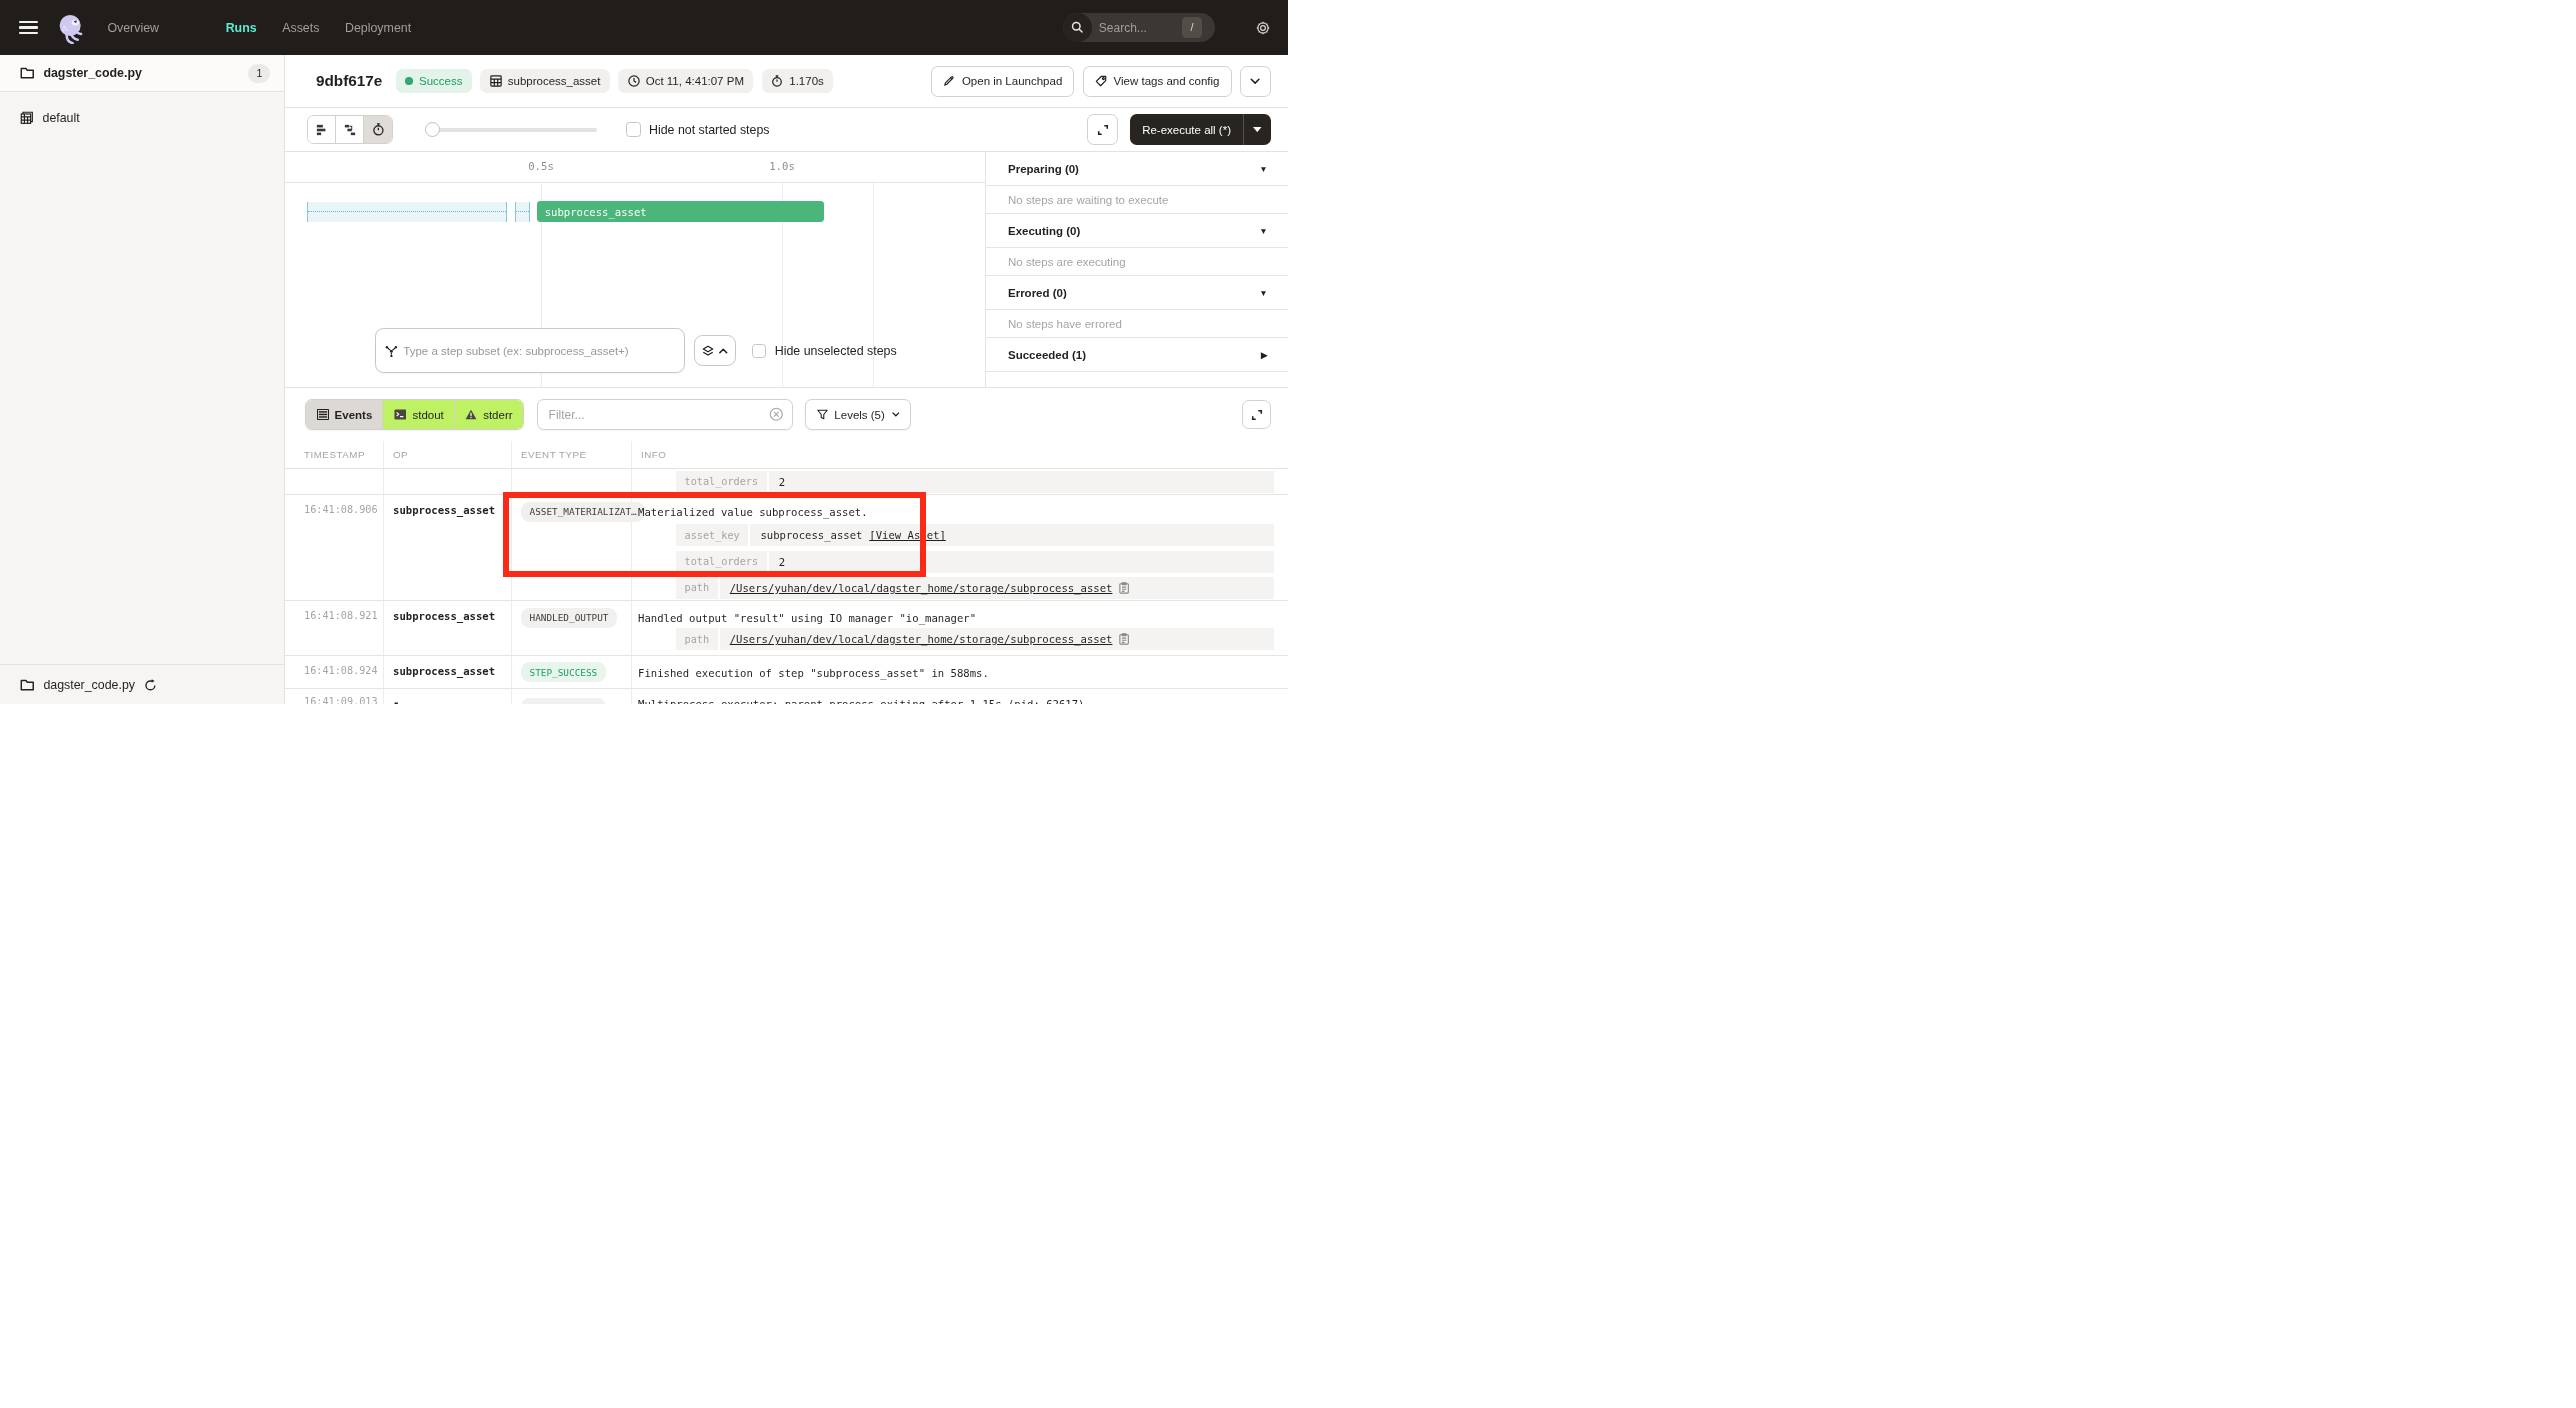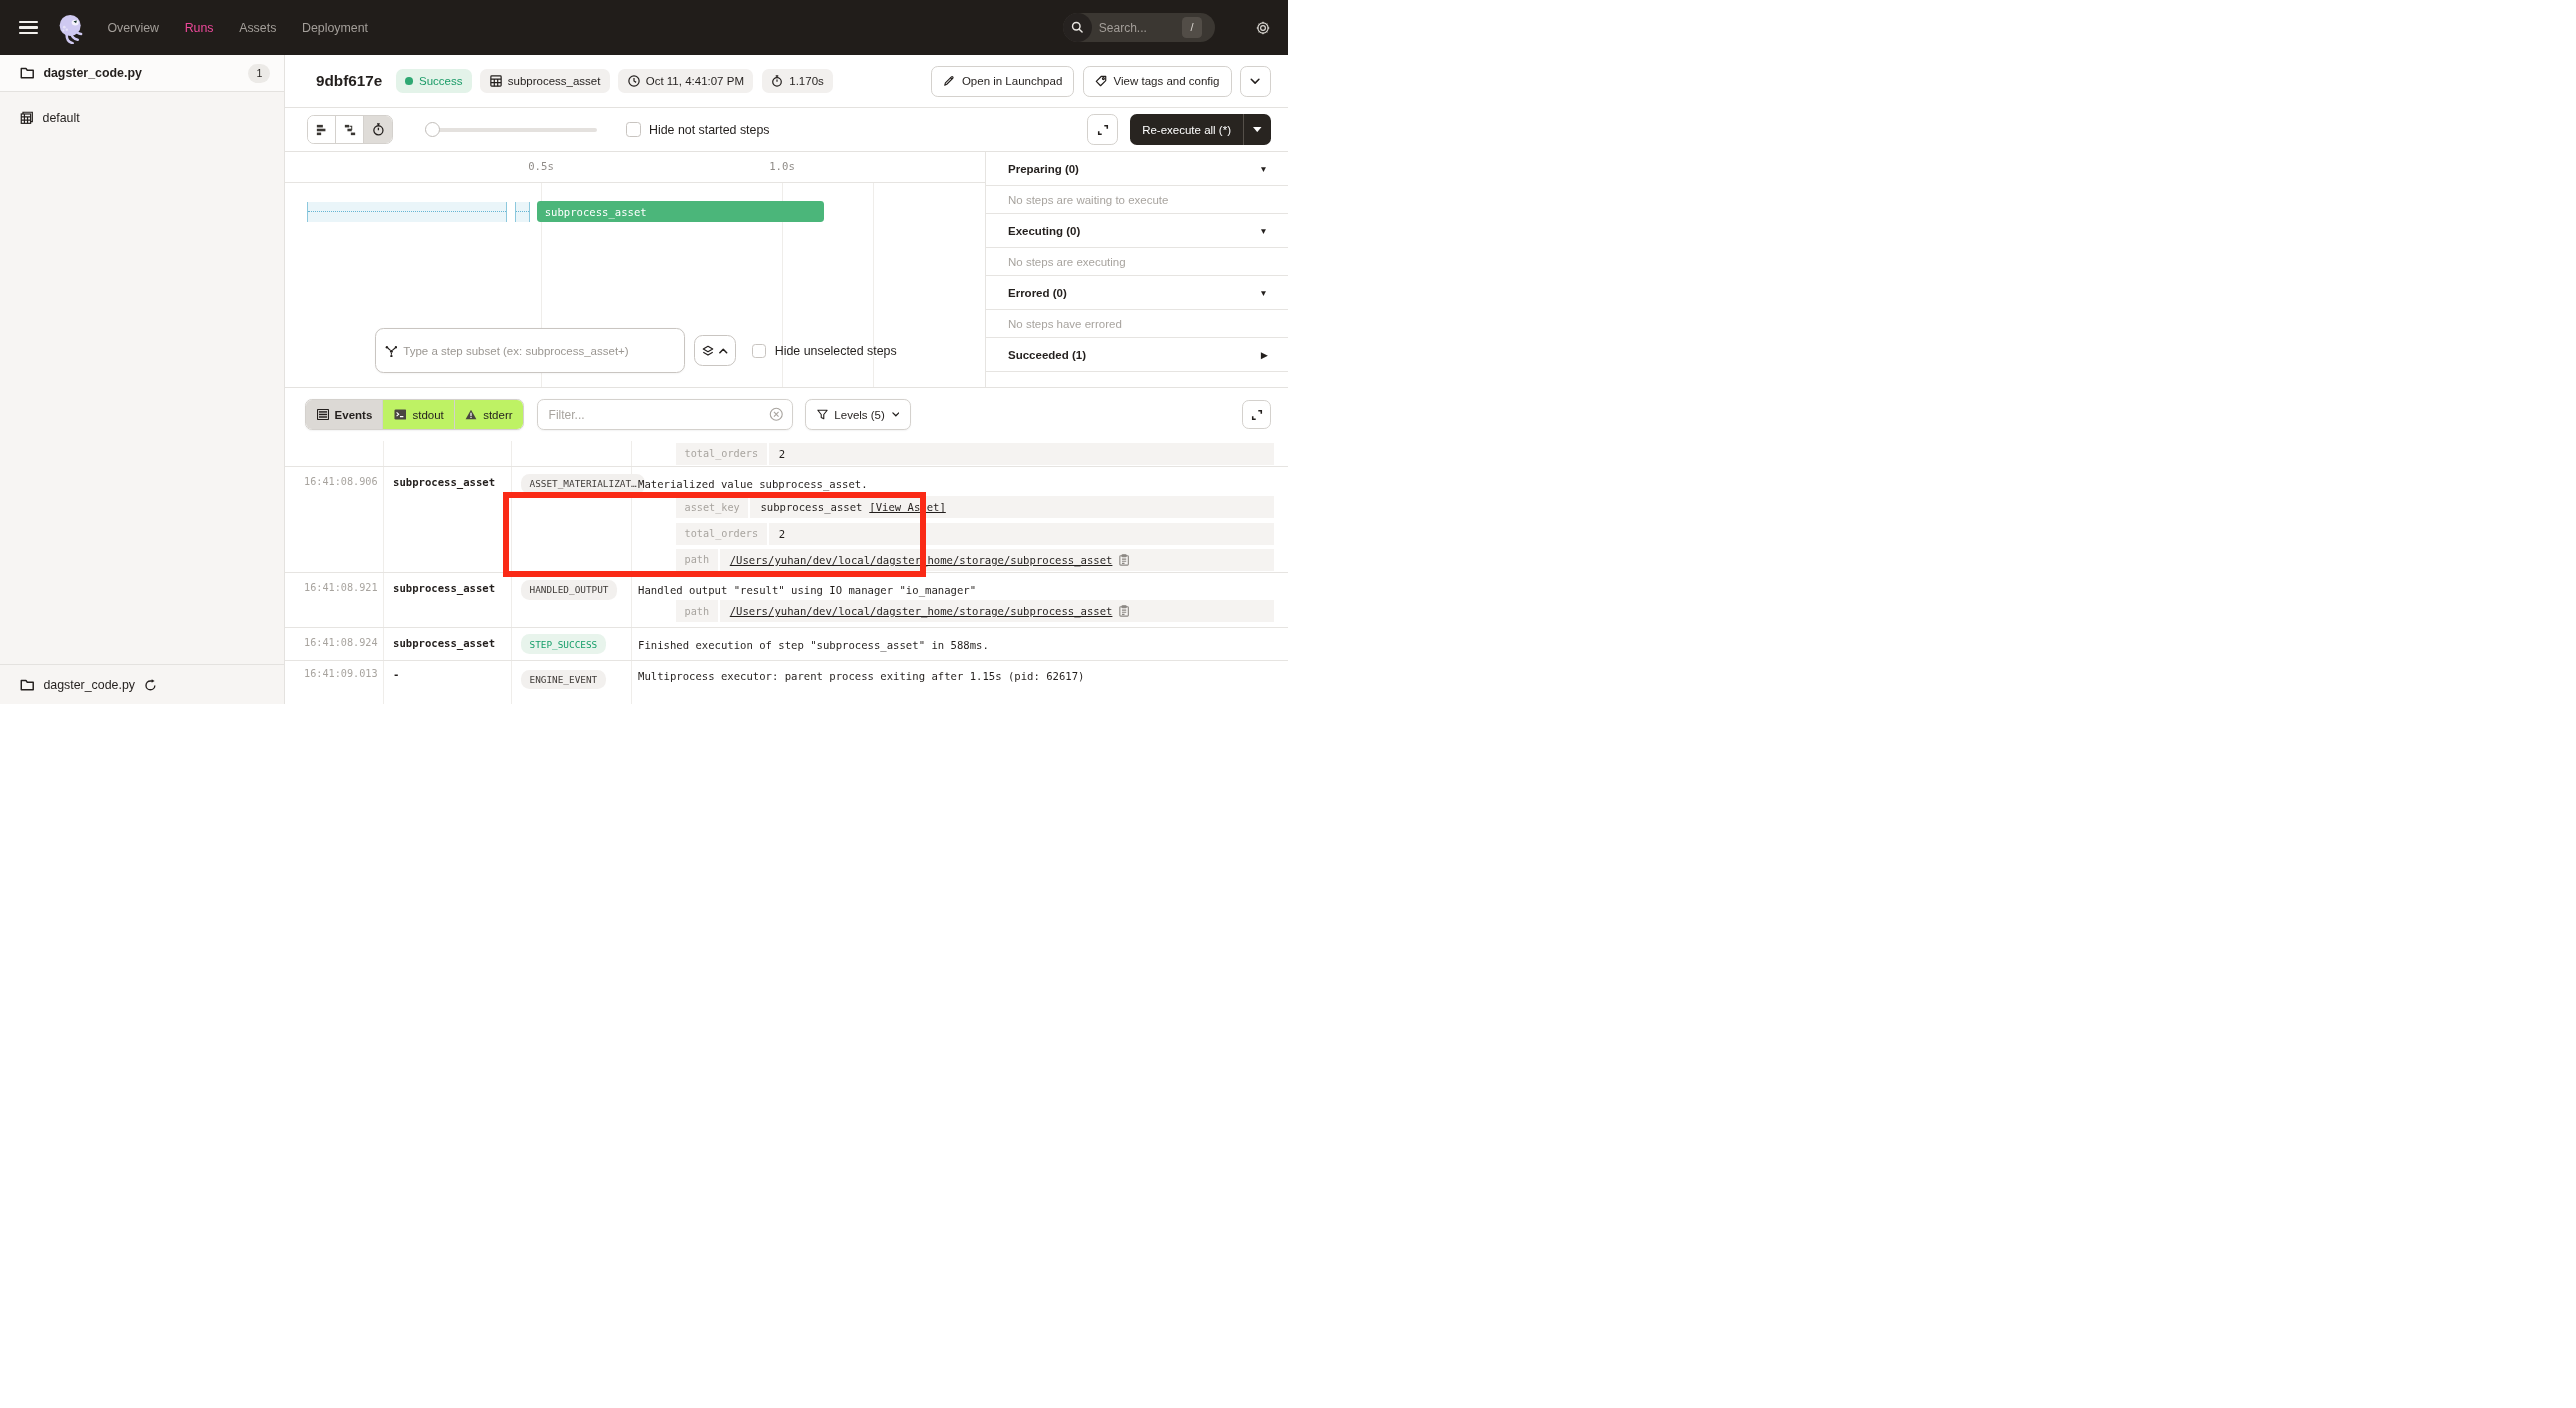--- a/index.html
+++ b/index.html
@@ -8,21 +8,21 @@
   .page { position:relative; width:1288px; height:704px; overflow:hidden; background:#fff; }
   .mono { font-family:"DejaVu Sans Mono", monospace; }
 
   
   .topnav { height:55px; background:#211D1A; display:flex; align-items:center; padding:0 17px 0 19px; }
   .hamburger { width:19px; display:flex; flex-direction:column; gap:3.4px; cursor:pointer; margin-right:17px; }
   .hamburger span { display:block; height:2.1px; background:#F2F0ED; border-radius:0.9px; }
   .logo { width:32px; height:32px; margin-right:20.4px; }
   .nav-links { display:flex; gap:25.6px; align-items:center; }
   .nav-link { font-size:12.4px; color:#A39E99; cursor:pointer; }
-  .nav-link.active { color:#ec4899; font-weight:400; }
+  .nav-link.active { color:#5eead4; font-weight:700;margin-left:41px; }
   .nav-right { margin-left:auto; display:flex; align-items:center; gap:40px; }
   .searchbox { width:152px; height:29px; background:#3B3732; border-radius:14.5px; display:flex; align-items:center; overflow:hidden; }
   .search-circle { width:29px; height:29px; border-radius:50%; background:#262220; display:flex; align-items:center; justify-content:center; flex:none; }
   .searchbox input { background:transparent; border:none; outline:none; color:#E8E5E1; font-size:12px; width:78px; margin-left:6.8px; font-family:"Liberation Sans",sans-serif; }
   .searchbox input::placeholder { color:#A39E99; }
   .slash-badge { width:20.4px; height:20.4px; background:#524D47; border-radius:4.3px; color:#D8D4CF; font-size:11px; display:flex; align-items:center; justify-content:center; margin-left:5.1px; }
   .gear { color:#DBD8D3; display:flex; }
 
   
   .shell { display:flex; height:650px; }
@@ -446,20 +446,26 @@
               <path d="M8.5 2 H12 V5.5 M5.5 12 H2 V8.5"></path>
             </svg>
         </button>
       </div>
 
       <div class="events-table mono">
         <span class="col-line" style="left:98px"></span>
         <span class="col-line" style="left:226px"></span>
         <span class="col-line" style="left:346px"></span>
 
+        <div class="thead" style="font-family:'Liberation Sans',sans-serif">
+          <span class="th" style="left:19px">TIMESTAMP</span>
+          <span class="th" style="left:108px">OP</span>
+          <span class="th" style="left:236px">EVENT TYPE</span>
+          <span class="th" style="left:356px">INFO</span>
+        </div>
 
         <div class="trow" style="height:26.4px">
           <div class="meta" style="top:1.7px">
             <div class="meta-strip">
               <span class="meta-key">total_orders</span>
               <span class="meta-val">2</span>
             </div>
           </div>
         </div>
 

